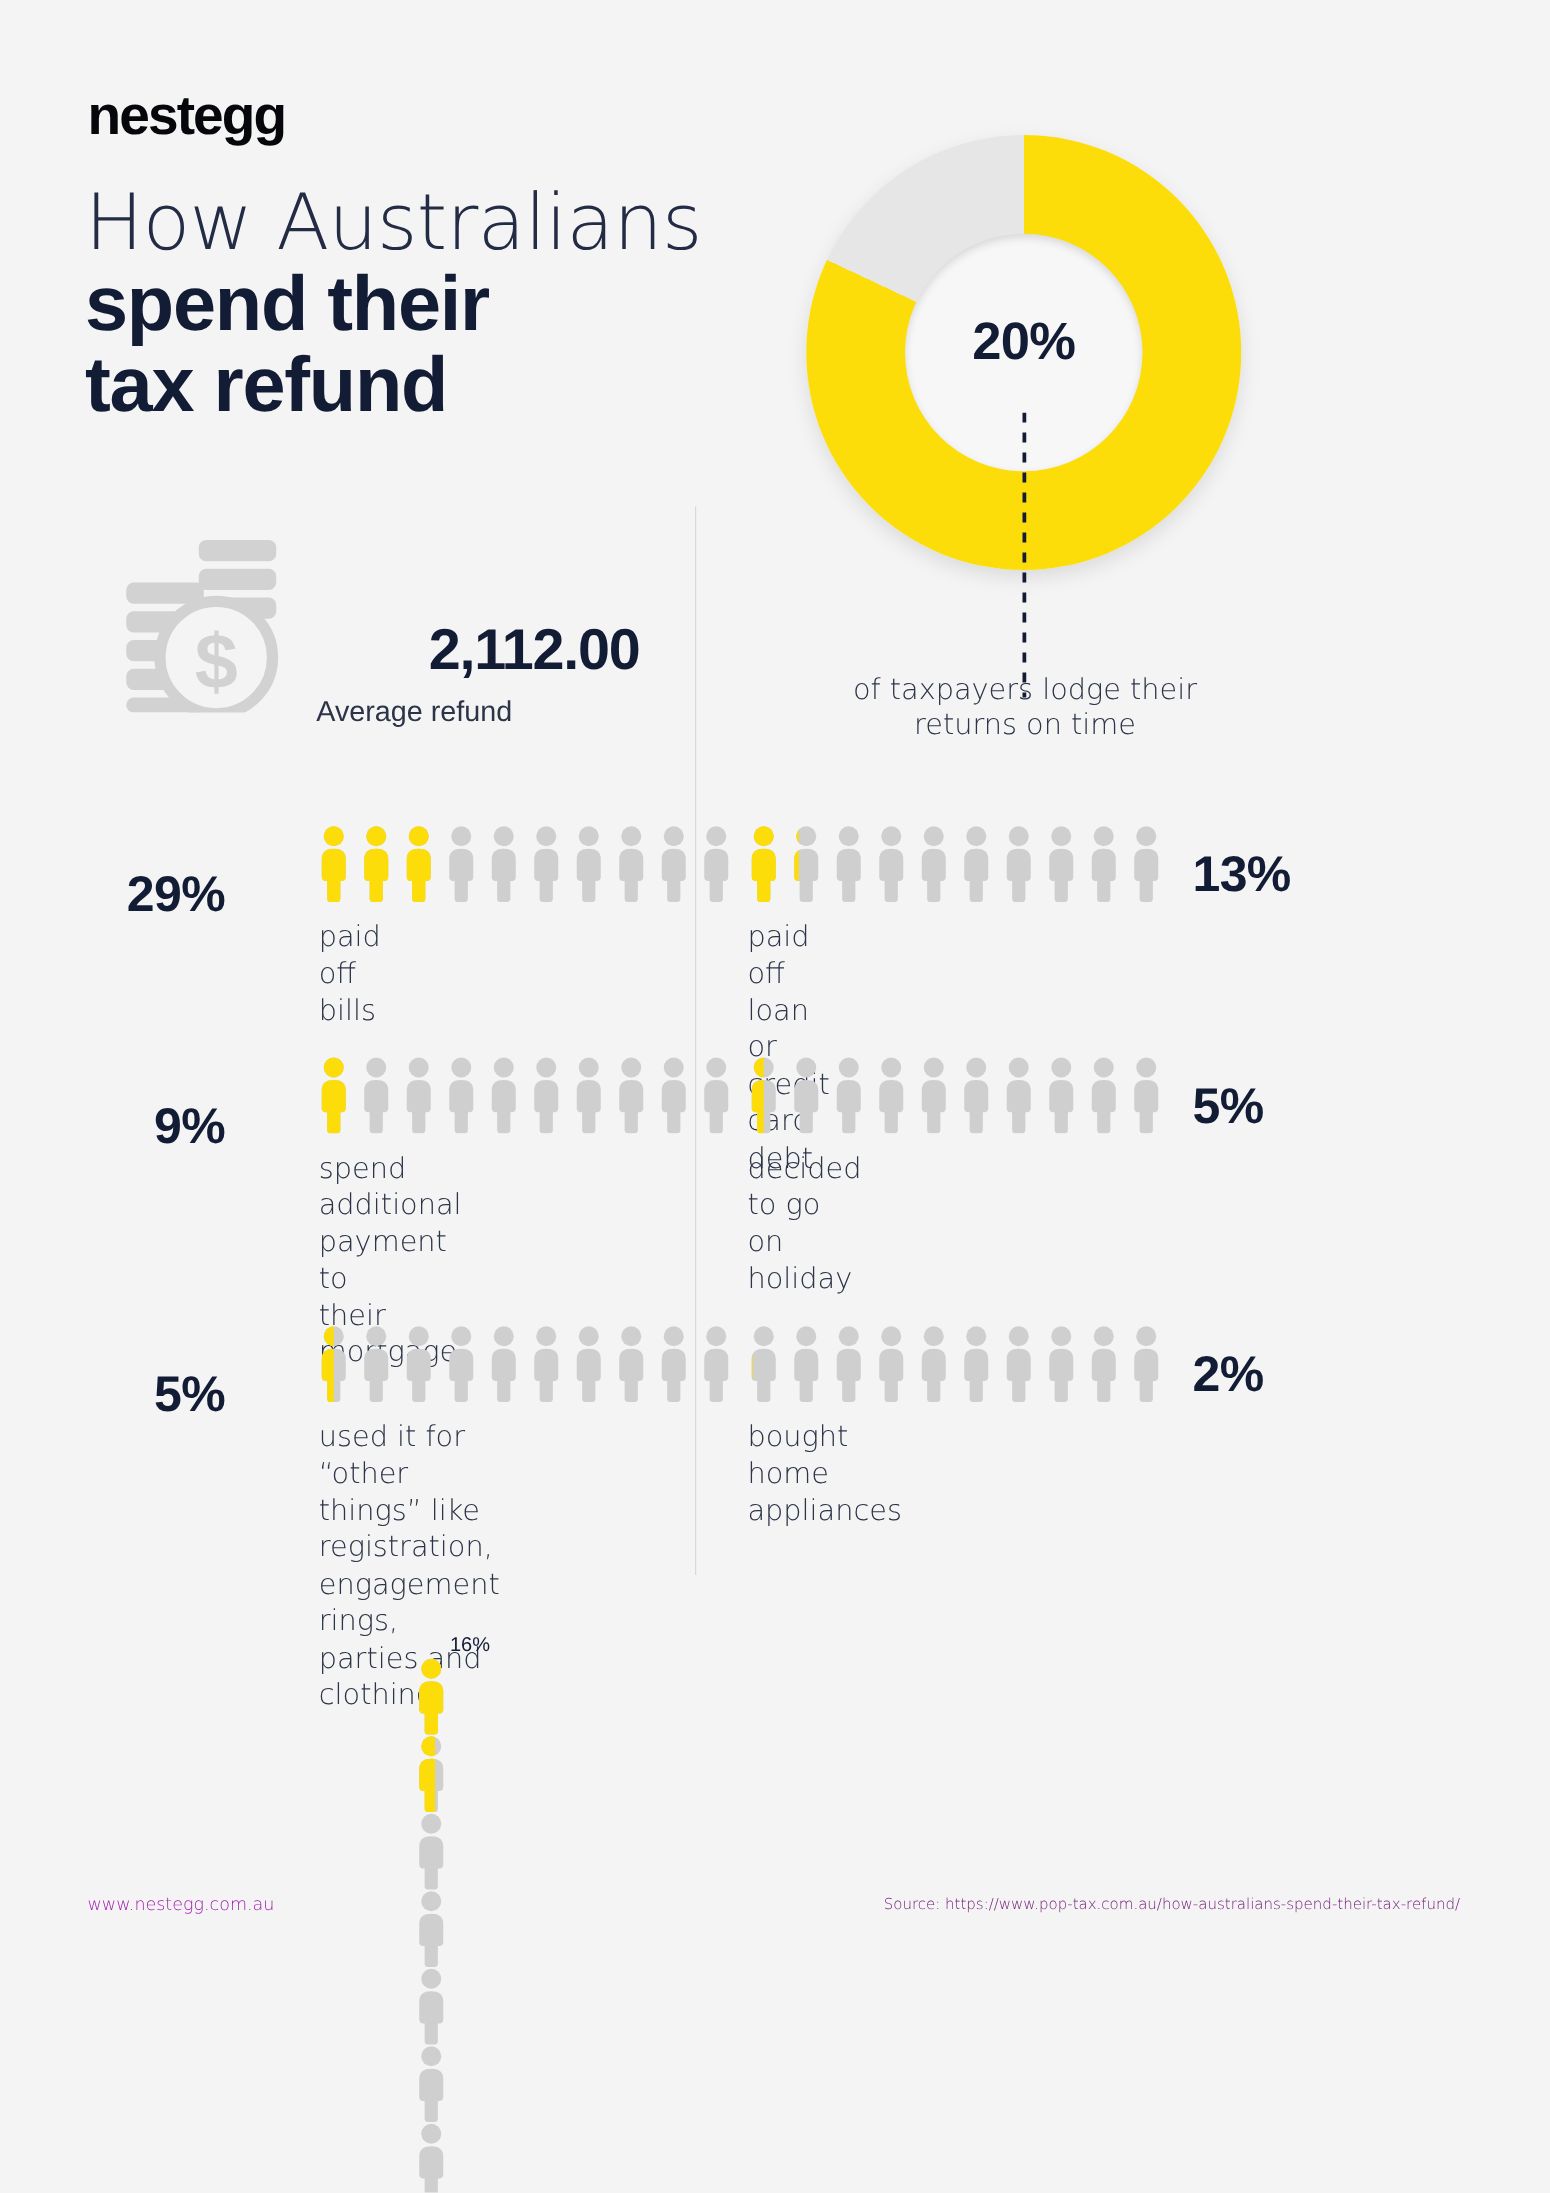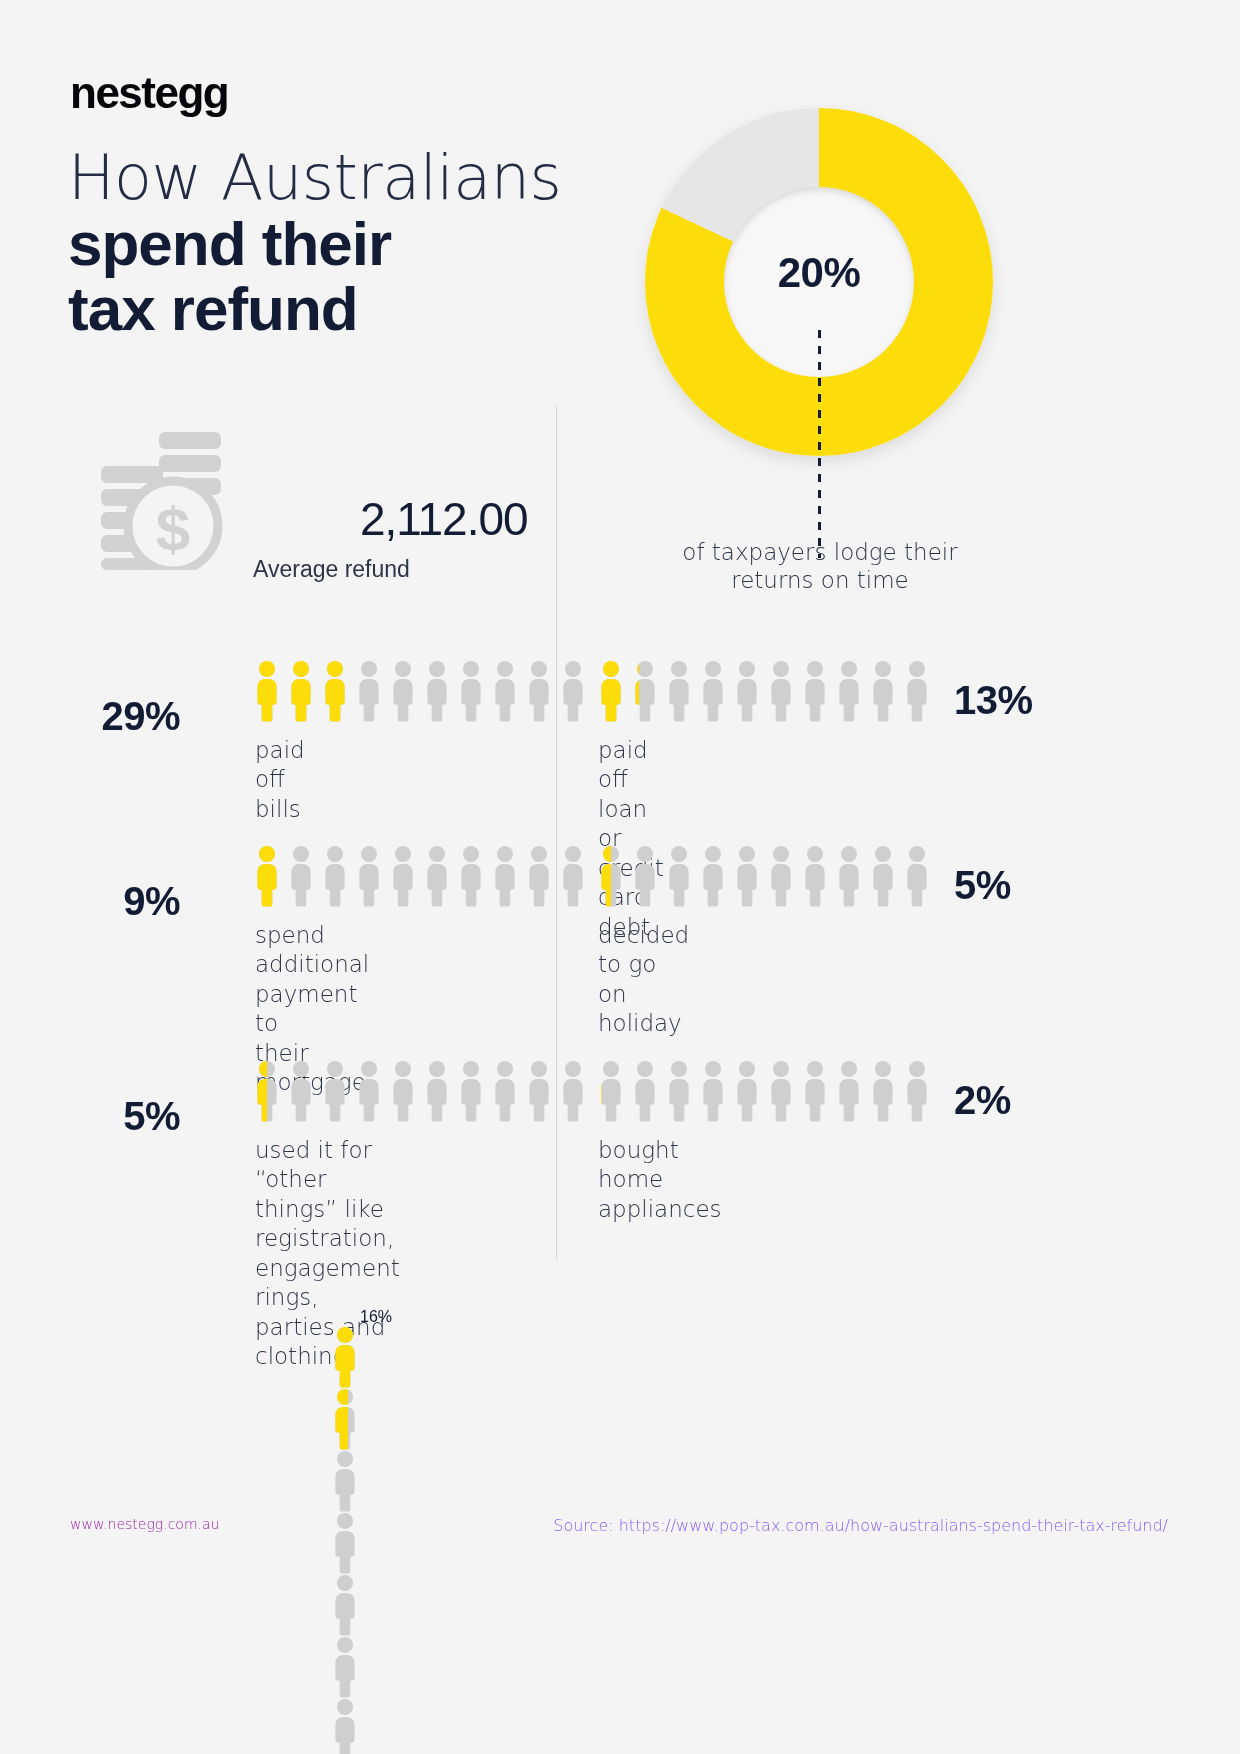--- a/index.html
+++ b/index.html
@@ -37,21 +37,21 @@
   .divider{
     position:absolute;left:556px;top:405px;width:1px;height:855px;
     background:#d9d9d9;
   }
 
   
   .avg-block{position:absolute;left:95px;top:420px;width:440px;}
   .coins{position:absolute;left:0;top:0;width:160px;height:150px;}
   .avg-value{
     position:absolute;left:248px;top:72px;
-    font-size:46px;font-weight:normal;color:#131c35;letter-spacing:-1px;margin-left:17px;
+    font-size:46px;font-weight:bold;color:#131c35;letter-spacing:-1px;
   }
   .avg-label{
     position:absolute;left:158px;top:136px;
     font-size:23px;font-weight:300;color:#2c3447;
     font-family:Liberation Sans, sans-serif;
   }
 
   
   .donut-wrap{position:absolute;left:645px;top:108px;width:350px;height:350px;}
   .donut{
@@ -106,22 +106,22 @@
   .row-bottom{position:absolute;left:330px;top:1308px;}
   .row-bottom .pct{left:0;width:92px;text-align:center;}
   .row-bottom .people{left:122px;}
 
   
   .footer-left{
     position:absolute;left:70px;top:1516px;font-size:14px;
     font-weight:300;color:#a21caf;font-family:"DejaVu Sans", sans-serif;
   }
   .footer-right{
-    position:absolute;right:72px;top:1516px;font-size:16px;
-    font-weight:300;color:#8b5cf6;font-family:"DejaVu Sans", sans-serif;
+    position:absolute;right:72px;top:1516px;font-size:12px;
+    font-weight:300;color:#701a75;font-family:"DejaVu Sans", sans-serif;
   }
 </style>
 </head>
 <body>
 
 <div class="page">
 
   <div class="logo">nestegg</div>
 
   <div class="headline">

